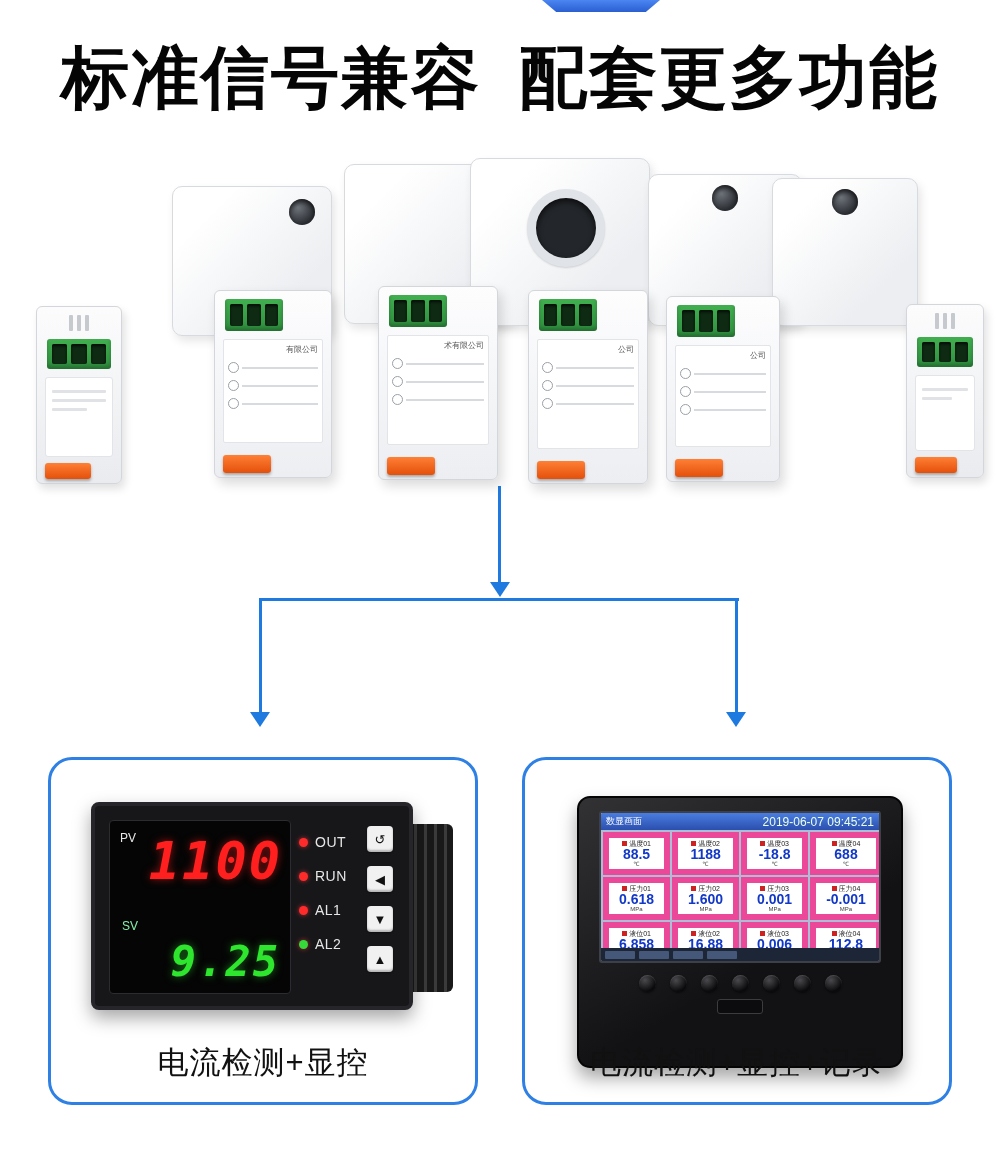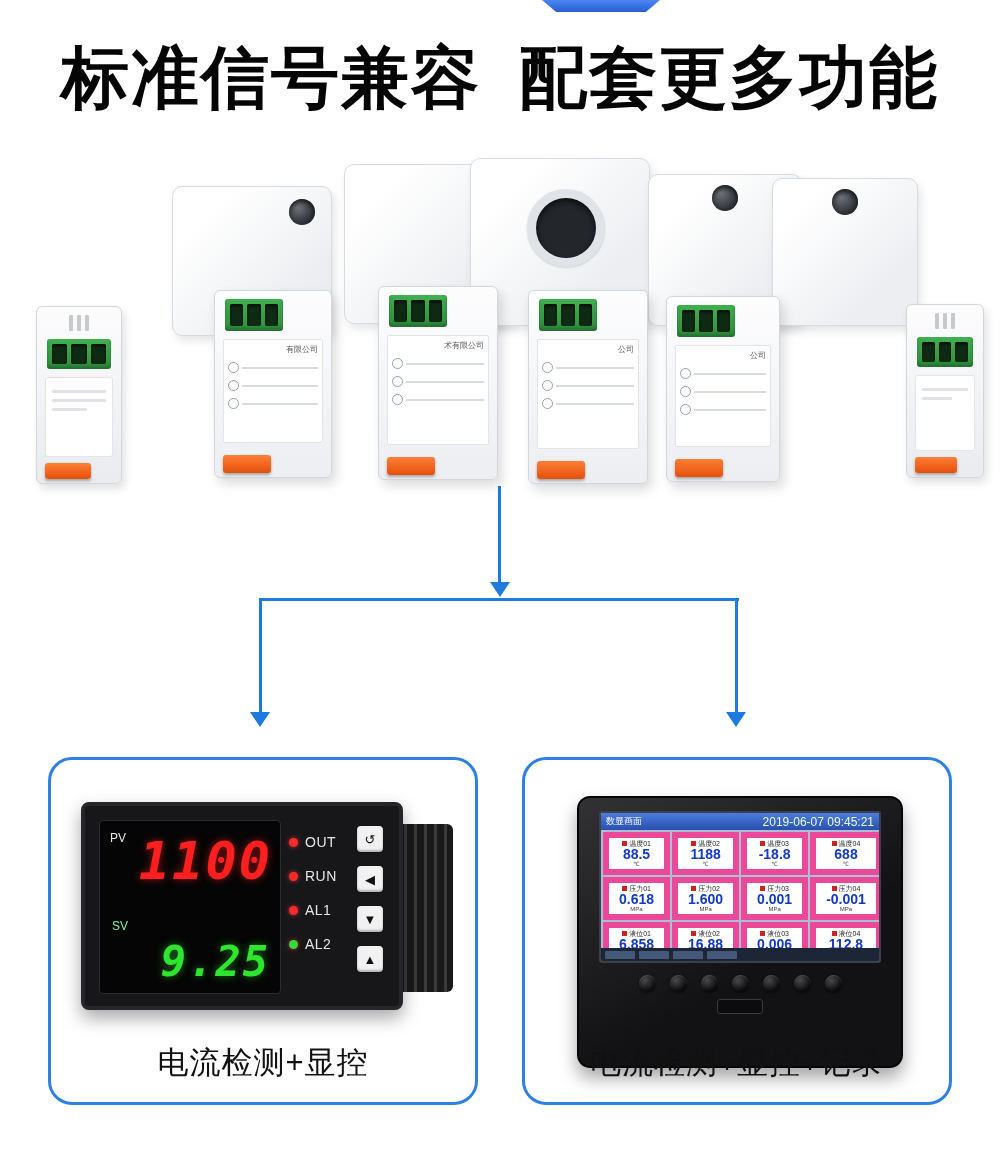--- a/index.html
+++ b/index.html
@@ -83,21 +83,21 @@
     border:3px solid #2f80e4;border-radius:24px;box-sizing:border-box;}
   .panel.pleft{left:48px;}
   .panel.pright{left:522px;}
   .caption{position:absolute;left:0;bottom:18px;width:100%;text-align:center;
     font-size:31px;color:#111;letter-spacing:1px;}
 
   
   .meter{position:absolute;left:24px;top:42px;width:378px;height:212px;}
   .meter-side{position:absolute;right:0;top:22px;width:86px;height:168px;border-radius:6px;
     background:repeating-linear-gradient(90deg,#191919 0 7px,#3b3b3b 7px 10px);z-index:1;}
-  .meter-body{position:absolute;left:6px;top:0;width:322px;height:208px;background:#17171a;
+  .meter-body{position:absolute;left:16px;top:0;width:322px;height:208px;background:#17171a;
     border:4px solid #26262a;border-radius:8px;box-shadow:0 8px 18px rgba(0,0,0,.35);
     box-sizing:border-box;z-index:2;}
   .meter-screen{position:absolute;left:14px;top:14px;width:180px;height:172px;background:#050505;
     border:1px solid #2c2c30;border-radius:4px;}
   .pv-label{position:absolute;left:10px;top:10px;color:#e8e8e8;font-size:12px;}
   .pv-value{position:absolute;right:8px;top:14px;font-family:"DejaVu Sans Mono",monospace;
     font-weight:bold;font-style:italic;font-size:52px;color:#ff1f1f;letter-spacing:2px;
     text-shadow:0 0 8px rgba(255,30,30,.55);line-height:1;}
   .sv-label{position:absolute;left:12px;top:98px;color:#86efac;font-size:12px;}
   .sv-value{position:absolute;right:10px;bottom:10px;font-family:"DejaVu Sans Mono",monospace;

